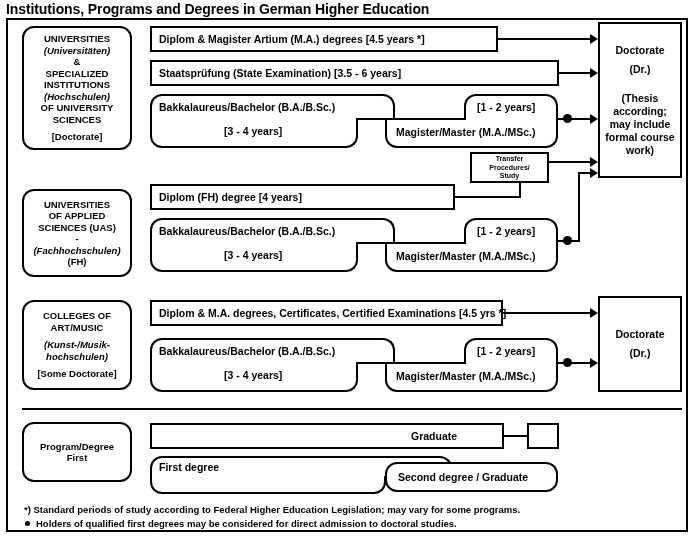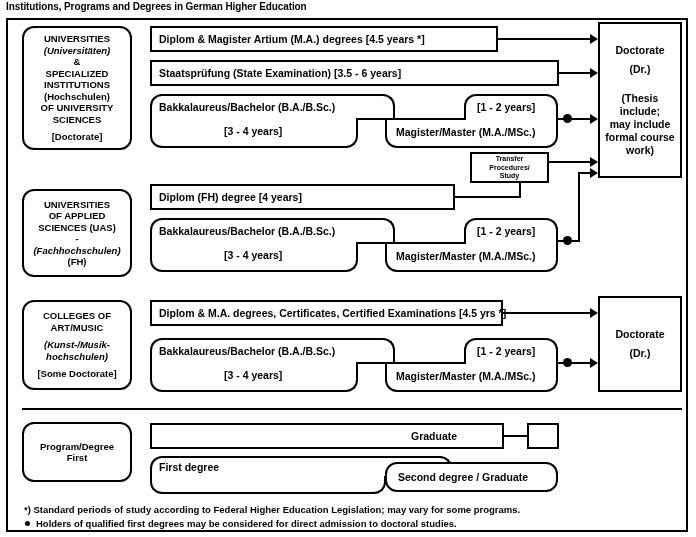--- a/index.html
+++ b/index.html
@@ -1,19 +1,19 @@
 <!DOCTYPE html>
 <html><head>
 <meta charset="utf-8">
 <style>
   html,body{margin:0;padding:0;background:#ffffff;}
   body{font-family:"Liberation Sans",sans-serif;color:#000;}
   #page{position:relative;width:696px;height:537px;overflow:hidden;background:#fff;}
 
-  .title{position:absolute;left:6px;top:1px;font-size:10px;font-weight:bold;letter-spacing:-0.1px;}
+  .title{position:absolute;left:6px;top:1px;font-size:14px;font-weight:bold;letter-spacing:-0.1px;}
 
   .outer{position:absolute;left:6px;top:18px;width:682px;height:514px;border:2px solid #000;box-sizing:border-box;}
 
   
   .box{position:absolute;box-sizing:border-box;border:2px solid #000;background:#fff;}
   .rnd{border-radius:12px;}
 
   .lbl{position:absolute;box-sizing:border-box;display:flex;flex-direction:column;align-items:center;justify-content:center;text-align:center;font-size:9.5px;font-weight:bold;line-height:11.5px;}
   .lbl .sp{height:6px;}
 
@@ -40,21 +40,21 @@
   <div class="title">Institutions, Programs and Degrees in German Higher Education</div>
 
   <div class="outer"></div>
 
   <div class="box rnd lbl" style="left:22px;top:26px;width:110px;height:124px;">
     <span>UNIVERSITIES</span>
     <span style="font-style:italic">(Universitäten)</span>
     <span>&amp;</span>
     <span>SPECIALIZED</span>
     <span>INSTITUTIONS</span>
-    <span style="">(Hochschulen)</span>
+    <span style="font-style:italic">(Hochschulen)</span>
     <span>OF UNIVERSITY</span>
     <span>SCIENCES</span>
     <span class="sp"></span>
     <span>[Doctorate]</span>
   </div>
 
   <div class="box" style="left:150px;top:26px;width:348px;height:26px;"></div>
   <div class="txt" style="left:159px;top:33px;">Diplom &amp; Magister Artium (M.A.) degrees [4.5 years *]</div>
   <div class="hline" style="left:498px;top:38px;width:94px;"></div>
   <div class="arrow" style="left:590px;top:34px;"></div>
@@ -89,21 +89,21 @@
   <div class="hline" style="left:549px;top:161px;width:43px;"></div>
   <div class="arrow" style="left:590px;top:157px;"></div>
 
   <div class="box" style="left:598px;top:22px;width:84px;height:156px;"></div>
   <div class="ctr" style="left:598px;top:22px;width:84px;height:156px;flex-direction:column;">
     <span>Doctorate</span>
     <span style="height:6px"></span>
     <span>(Dr.)</span>
     <span style="height:16px"></span>
     <span>(Thesis</span>
-    <span>include;</span>
+    <span>according;</span>
     <span>may include</span>
     <span>formal course</span>
     <span>work)</span>
   </div>
 
   <div class="arrow" style="left:590px;top:168px;"></div>
   <div class="hline" style="left:578px;top:172px;width:14px;"></div>
   <div class="vline" style="left:578px;top:172px;height:68px;"></div>
 
   <div class="box rnd lbl" style="left:22px;top:189px;width:110px;height:88px;">

